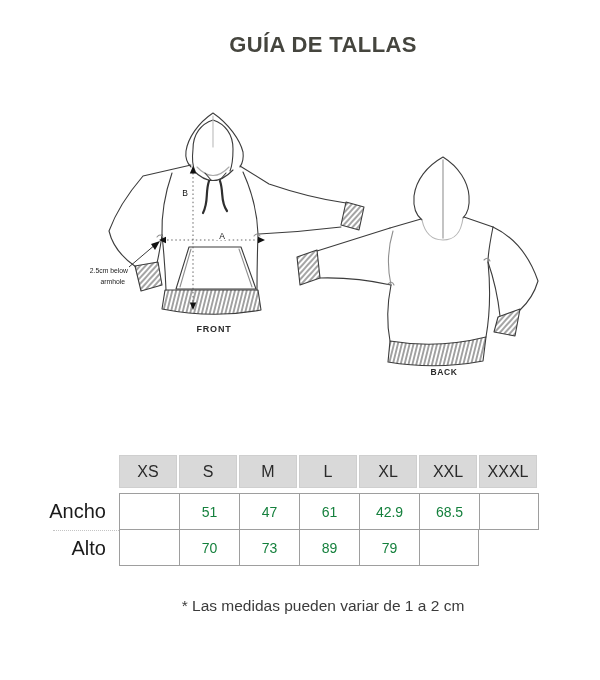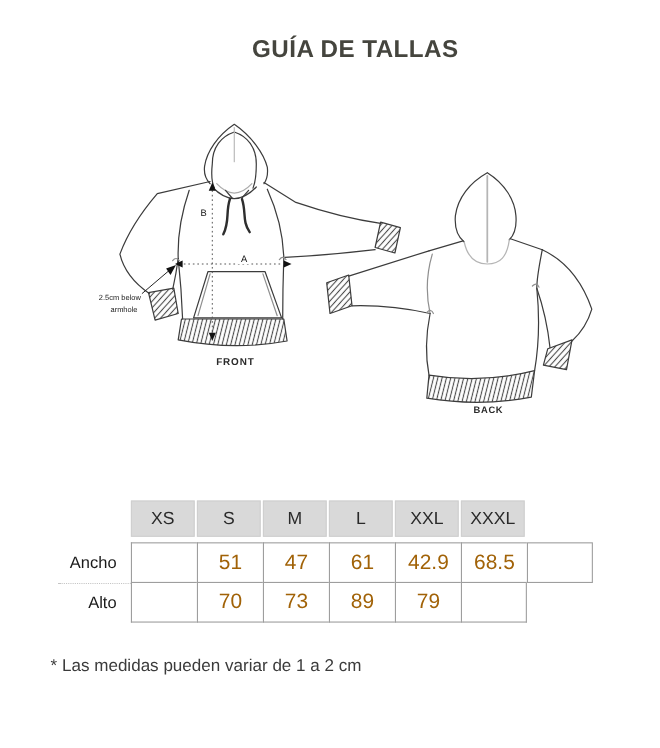--- a/index.html
+++ b/index.html
@@ -6,35 +6,35 @@
   .screen{position:relative;width:600px;height:680px;background:#ffffff;overflow:hidden;
           font-family:"Liberation Sans",sans-serif;}
   .title{position:absolute;top:32px;left:46px;right:0;text-align:center;
          font-size:22px;font-weight:bold;color:#45453e;letter-spacing:0.4px;}
   .diagram-svg{position:absolute;top:0;left:0;}
   
   .sizing{position:absolute;top:455px;left:53px;}
   .t-row{display:flex;}
   .label-cell{width:66px;box-sizing:border-box;padding-right:13px;
               display:flex;align-items:center;justify-content:flex-end;
-              font-size:15px;color:#1a1a1a;}
+              font-size:20px;color:#1a1a1a;}
   .header-row{height:33px;margin-bottom:5px;}
   .hcell{width:58px;margin-right:2px;background:#d9d9d9;border:1px solid #cfcfcf;
          box-sizing:border-box;display:flex;align-items:center;justify-content:center;
          font-size:16px;color:#2a2a2a;}
   .body-row{height:37px;}
   .body-row .cell{width:60px;box-sizing:border-box;
                   border-left:1px solid #9e9e9e;border-bottom:1px solid #9e9e9e;
                   display:flex;align-items:center;justify-content:center;
-                  font-size:19px;color:#a16207;background:#fff;}
+                  font-size:14px;color:#15803d;background:#fff;}
   .body-row .cell:last-child{border-right:1px solid #9e9e9e;}
   .row-ancho .cell{border-top:1px solid #9e9e9e;}
   .row-alto{height:36px;}
   .row-alto .label-cell{border-top:1px dotted #c4c4c4;}
-  .footnote{position:absolute;top:597px;left:46px;right:0;text-align:left;
+  .footnote{position:absolute;top:597px;left:46px;right:0;text-align:center;
             font-size:15.5px;color:#3b3b3b;}
   .svgtxt{font-family:"Liberation Sans",sans-serif;}
 </style>
 </head>
 <body>
 
 <div class="screen">
 
   <div class="title">GUÍA DE TALLAS</div>
 
@@ -128,20 +128,21 @@
     <text class="svgtxt" x="444" y="375" text-anchor="middle" font-size="8.5" font-weight="600" letter-spacing="0.6" fill="#2a2a2a">BACK</text>
   </svg>
 
   <div class="sizing">
     <div class="t-row header-row">
       <div class="label-cell"></div>
       <div class="hcell">XS</div>
       <div class="hcell">S</div>
       <div class="hcell">M</div>
       <div class="hcell">L</div>
+      <div class="hcell">XL</div>
       <div class="hcell">XXL</div>
       <div class="hcell">XXXL</div>
     </div>
 
     <div class="t-row body-row row-ancho">
       <div class="label-cell">Ancho</div>
       <div class="cell"></div>
       <div class="cell">51</div>
       <div class="cell">47</div>
       <div class="cell">61</div>

